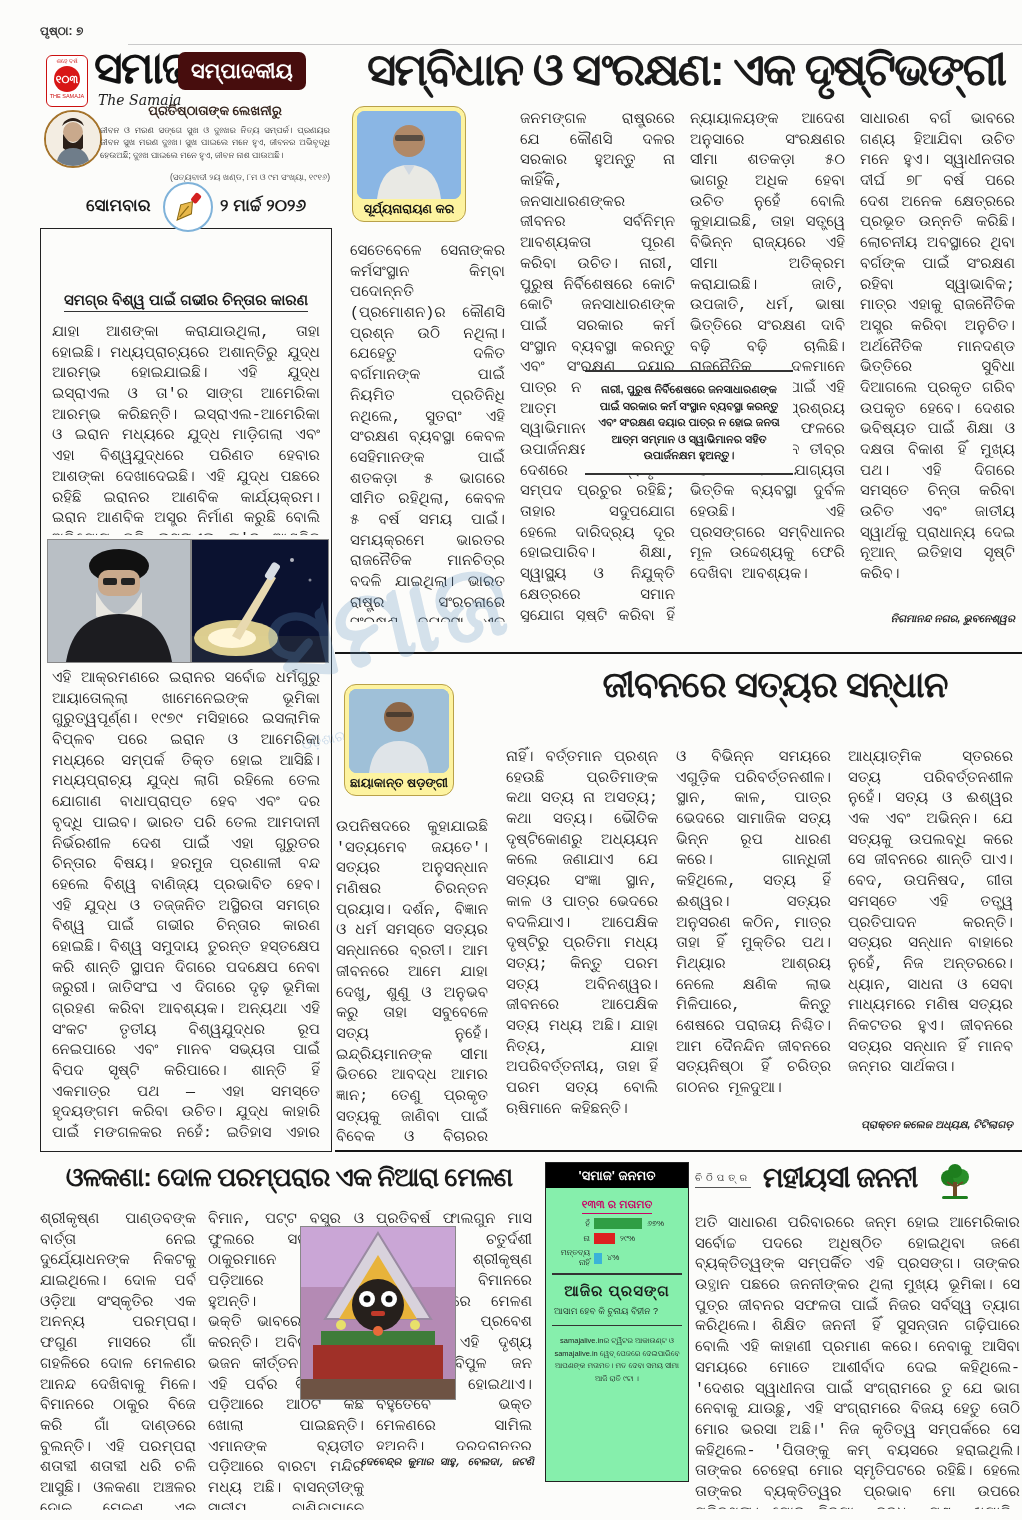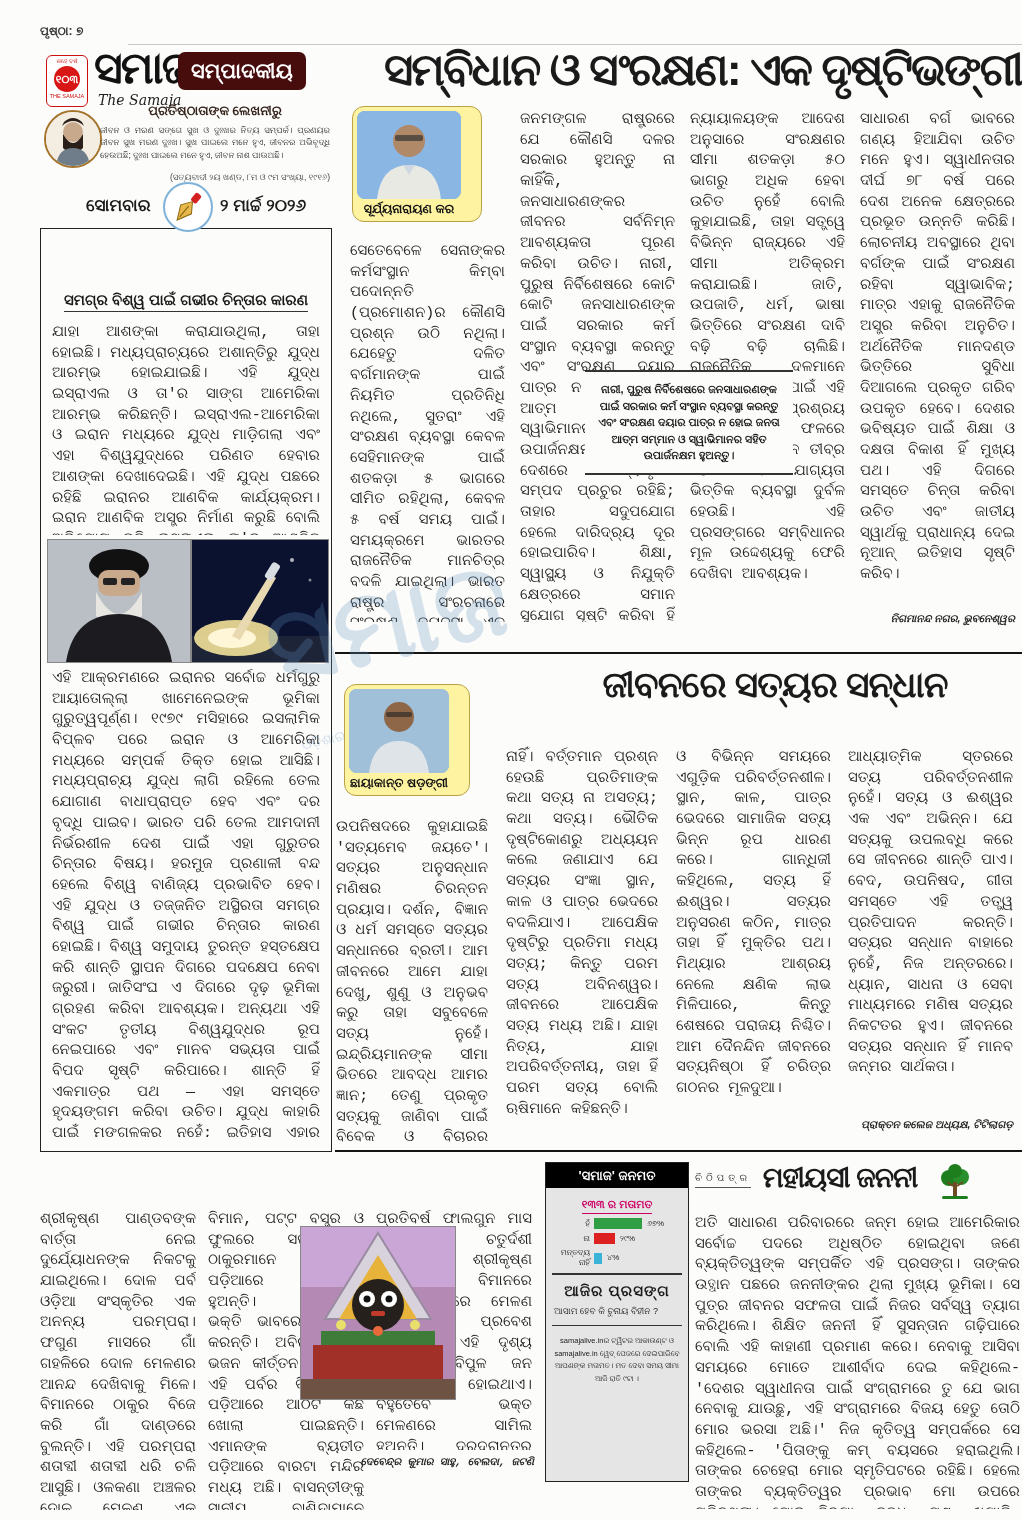--- a/index.html
+++ b/index.html
@@ -29,28 +29,28 @@
   
   .edbox{border:1.5px solid #222;background:#fcfcfa;}
   .ed-headline{font-size:30px;font-weight:bold;text-align:center;letter-spacing:-1px;}
   .ed-subhead-wrap{text-align:center;}
   .ed-subhead{display:inline-block;font-size:15px;font-weight:bold;border-bottom:1.5px solid #333;padding-bottom:2px;}
   .photo{border:1px solid #888;overflow:hidden;}
   
   .main-headline{font-size:45px;font-weight:bold;text-align:center;letter-spacing:-2px;line-height:1.05;}
   .h2-headline{font-size:36px;font-weight:bold;text-align:center;letter-spacing:-1px;}
   .h3-headline{font-size:26px;font-weight:bold;text-align:center;letter-spacing:-1px;}
-  .authorcard{background:#fdf3a0;border:1px solid #b9a14a;border-radius:12px;padding:4px 20px 2px 4px;}
+  .authorcard{background:#fdf3a0;border:1px solid #b9a14a;border-radius:12px;padding:4px 4px 2px 4px;}
   .authorcard .ph{border-radius:8px;background:#8ab6e4;overflow:hidden;}
   .authorcard .cap{font-size:12.5px;font-weight:bold;text-align:center;padding:3px 0 2px 0;color:#111;}
   .pullquote{background:#fcfcfa;border-top:2.5px solid #333;border-bottom:2.5px solid #333;
              font-size:11px;font-weight:bold;text-align:center;line-height:1.5;padding:9px 6px;z-index:2;}
   .byline{font-size:10.5px;font-style:italic;font-weight:bold;text-align:right;color:#222;}
   
-  .pollbox{border:1.5px solid #222;background:#e5e5e5;}
+  .pollbox{border:1.5px solid #222;background:#86efac;}
   .poll-head{background:#000;color:#fff;text-align:center;font-weight:bold;font-size:13px;line-height:25px;}
   .poll-sub-wrap{text-align:center;margin-top:6px;}
   .poll-sub{display:inline-block;color:#cc0066;font-weight:bold;font-size:11px;border-bottom:1.5px solid #cc0066;padding-bottom:2px;}
   .poll-q{font-size:8.5px;text-align:center;line-height:1.55;padding:6px 9px 2px 9px;color:#222;}
   .pollrow{display:flex;align-items:center;margin:4px 8px;}
   .plab{font-size:8px;width:36px;text-align:right;padding-right:4px;color:#222;}
   .pbar{height:11px;display:inline-block;}
   .pval{font-size:8px;padding-left:5px;color:#222;}
   .poll-div{height:1.5px;background:#333;margin:5px 6px;}
   .poll-today{font-size:15px;font-weight:bold;text-align:center;letter-spacing:1px;padding:2px 0;}
@@ -133,21 +133,21 @@
         <ellipse cx="40" cy="98" rx="24" ry="10" fill="#fff6d8"></ellipse>
         <path d="M40 96 L78 34 L84 38 L48 100 Z" fill="#e8d9b0"></path>
         <rect x="76" y="22" width="9" height="18" rx="3" fill="#d8dde4" transform="rotate(32 80 31)"></rect>
         <circle cx="100" cy="20" r="2" fill="#fff" opacity="0.7"></circle>
         <circle cx="118" cy="40" r="1.5" fill="#fff" opacity="0.5"></circle>
       </svg>
     </div>
     <div class="abs body-sm jt" style="left:11px;top:440px;width:268px;height:468px;overflow:hidden;">ଏହି ଆକ୍ରମଣରେ ଇରାନର ସର୍ବୋଚ୍ଚ ଧର୍ମଗୁରୁ ଆୟାତୋଲ୍ଲା ଖାମେନେଇଙ୍କ ଭୂମିକା ଗୁରୁତ୍ୱପୂର୍ଣ୍ଣ। ୧୯୭୯ ମସିହାରେ ଇସଲାମିକ ବିପ୍ଳବ ପରେ ଇରାନ ଓ ଆମେରିକା ମଧ୍ୟରେ ସମ୍ପର୍କ ତିକ୍ତ ହୋଇ ଆସିଛି। ମଧ୍ୟପ୍ରାଚ୍ୟ ଯୁଦ୍ଧ ଲାଗି ରହିଲେ ତେଲ ଯୋଗାଣ ବାଧାପ୍ରାପ୍ତ ହେବ ଏବଂ ଦର ବୃଦ୍ଧି ପାଇବ। ଭାରତ ପରି ତେଲ ଆମଦାନୀ ନିର୍ଭରଶୀଳ ଦେଶ ପାଇଁ ଏହା ଗୁରୁତର ଚିନ୍ତାର ବିଷୟ। ହରମୁଜ ପ୍ରଣାଳୀ ବନ୍ଦ ହେଲେ ବିଶ୍ୱ ବାଣିଜ୍ୟ ପ୍ରଭାବିତ ହେବ। ଏହି ଯୁଦ୍ଧ ଓ ତଜ୍ଜନିତ ଅସ୍ଥିରତା ସମଗ୍ର ବିଶ୍ୱ ପାଇଁ ଗଭୀର ଚିନ୍ତାର କାରଣ ହୋଇଛି। ବିଶ୍ୱ ସମୁଦାୟ ତୁରନ୍ତ ହସ୍ତକ୍ଷେପ କରି ଶାନ୍ତି ସ୍ଥାପନ ଦିଗରେ ପଦକ୍ଷେପ ନେବା ଜରୁରୀ। ଜାତିସଂଘ ଏ ଦିଗରେ ଦୃଢ଼ ଭୂମିକା ଗ୍ରହଣ କରିବା ଆବଶ୍ୟକ। ଅନ୍ୟଥା ଏହି ସଂକଟ ତୃତୀୟ ବିଶ୍ୱଯୁଦ୍ଧର ରୂପ ନେଇପାରେ ଏବଂ ମାନବ ସଭ୍ୟତା ପାଇଁ ବିପଦ ସୃଷ୍ଟି କରିପାରେ। ଶାନ୍ତି ହିଁ ଏକମାତ୍ର ପଥ — ଏହା ସମସ୍ତେ ହୃଦୟଙ୍ଗମ କରିବା ଉଚିତ। ଯୁଦ୍ଧ କାହାରି ପାଇଁ ମଙ୍ଗଳକର ନୁହେଁ; ଇତିହାସ ଏହାର ସାକ୍ଷୀ। ଦୁଇ ବିଶ୍ୱଯୁଦ୍ଧର ଭୟାବହତା ମାନବ ଜାତି ଭୁଲି ନାହିଁ। ତେଣୁ କୂଟନୈତିକ ଆଲୋଚନା ମାଧ୍ୟମରେ ସମାଧାନ ହିଁ ଏକମାତ୍ର ବିକଳ୍ପ।</div>
   </div>
 
-  <div class="abs main-headline" style="left:350px;top:46px;width:672px;text-align:right;">ସମ୍ବିଧାନ ଓ ସଂରକ୍ଷଣ: ଏକ ଦୃଷ୍ଟିଭଙ୍ଗୀ</div>
+  <div class="abs main-headline" style="left:350px;top:46px;width:672px;">ସମ୍ବିଧାନ ଓ ସଂରକ୍ଷଣ: ଏକ ଦୃଷ୍ଟିଭଙ୍ଗୀ</div>
 
   <div class="abs authorcard" style="left:352px;top:106px;width:104px;">
     <div class="ph" style="height:88px;">
       <svg width="104" height="88" viewBox="0 0 104 88">
         <rect width="104" height="88" fill="#8ab6e4"></rect>
         <circle cx="52" cy="30" r="16" fill="#b08968"></circle>
         <rect x="38" y="24" width="28" height="6" rx="2" fill="#333" opacity="0.7"></rect>
         <path d="M20 88 Q24 54 52 54 Q80 54 84 88 Z" fill="#e9e9e4"></path>
         <path d="M46 54 L52 64 L58 54 Z" fill="#cfd8e2"></path>
       </svg>
@@ -181,20 +181,21 @@
 
   <div class="abs col body-sm jt" style="left:336px;top:690px;width:152px;height:452px;overflow:hidden;padding-top:128px;box-sizing:border-box;">ଉପନିଷଦରେ କୁହାଯାଇଛି 'ସତ୍ୟମେବ ଜୟତେ'। ସତ୍ୟର ଅନୁସନ୍ଧାନ ମଣିଷର ଚିରନ୍ତନ ପ୍ରୟାସ। ଦର୍ଶନ, ବିଜ୍ଞାନ ଓ ଧର୍ମ ସମସ୍ତେ ସତ୍ୟର ସନ୍ଧାନରେ ବ୍ରତୀ। ଆମ ଜୀବନରେ ଆମେ ଯାହା ଦେଖୁ, ଶୁଣୁ ଓ ଅନୁଭବ କରୁ ତାହା ସବୁବେଳେ ସତ୍ୟ ନୁହେଁ। ଇନ୍ଦ୍ରିୟମାନଙ୍କ ସୀମା ଭିତରେ ଆବଦ୍ଧ ଆମର ଜ୍ଞାନ; ତେଣୁ ପ୍ରକୃତ ସତ୍ୟକୁ ଜାଣିବା ପାଇଁ ବିବେକ ଓ ବିଚାରର ଆବଶ୍ୟକତା ରହିଛି।</div>
   <div class="abs col body-sm jt" style="left:506px;top:690px;width:152px;height:452px;overflow:hidden;padding-top:58px;box-sizing:border-box;">ନାହିଁ। ବର୍ତ୍ତମାନ ପ୍ରଶ୍ନ ହେଉଛି ପ୍ରତିମାଙ୍କ କଥା ସତ୍ୟ ନା ଅସତ୍ୟ; କଥା ସତ୍ୟ। ଭୌତିକ ଦୃଷ୍ଟିକୋଣରୁ ଅଧ୍ୟୟନ କଲେ ଜଣାଯାଏ ଯେ ସତ୍ୟର ସଂଜ୍ଞା ସ୍ଥାନ, କାଳ ଓ ପାତ୍ର ଭେଦରେ ବଦଳିଯାଏ। ଆପେକ୍ଷିକ ଦୃଷ୍ଟିରୁ ପ୍ରତିମା ମଧ୍ୟ ସତ୍ୟ; କିନ୍ତୁ ପରମ ସତ୍ୟ ଅବିନଶ୍ୱର। ଜୀବନରେ ଆପେକ୍ଷିକ ସତ୍ୟ ମଧ୍ୟ ଅଛି। ଯାହା ନିତ୍ୟ, ଯାହା ଅପରିବର୍ତ୍ତନୀୟ, ତାହା ହିଁ ପରମ ସତ୍ୟ ବୋଲି ଋଷିମାନେ କହିଛନ୍ତି।</div>
   <div class="abs col body-sm jt" style="left:676px;top:690px;width:155px;height:452px;overflow:hidden;padding-top:58px;box-sizing:border-box;">ଓ ବିଭିନ୍ନ ସମୟରେ ଏଗୁଡ଼ିକ ପରିବର୍ତ୍ତନଶୀଳ। ସ୍ଥାନ, କାଳ, ପାତ୍ର ଭେଦରେ ସାମାଜିକ ସତ୍ୟ ଭିନ୍ନ ରୂପ ଧାରଣ କରେ। ଗାନ୍ଧିଜୀ କହିଥିଲେ, ସତ୍ୟ ହିଁ ଈଶ୍ୱର। ସତ୍ୟର ଅନୁସରଣ କଠିନ, ମାତ୍ର ତାହା ହିଁ ମୁକ୍ତିର ପଥ। ମିଥ୍ୟାର ଆଶ୍ରୟ ନେଲେ କ୍ଷଣିକ ଲାଭ ମିଳିପାରେ, କିନ୍ତୁ ଶେଷରେ ପରାଜୟ ନିଶ୍ଚିତ। ଆମ ଦୈନନ୍ଦିନ ଜୀବନରେ ସତ୍ୟନିଷ୍ଠା ହିଁ ଚରିତ୍ର ଗଠନର ମୂଳଦୁଆ।</div>
   <div class="abs col body-sm jt" style="left:848px;top:690px;width:165px;height:420px;overflow:hidden;padding-top:58px;box-sizing:border-box;">ଆଧ୍ୟାତ୍ମିକ ସ୍ତରରେ ସତ୍ୟ ପରିବର୍ତ୍ତନଶୀଳ ନୁହେଁ। ସତ୍ୟ ଓ ଈଶ୍ୱର ଏକ ଏବଂ ଅଭିନ୍ନ। ଯେ ସତ୍ୟକୁ ଉପଲବ୍ଧି କରେ ସେ ଜୀବନରେ ଶାନ୍ତି ପାଏ। ବେଦ, ଉପନିଷଦ, ଗୀତା ସମସ୍ତେ ଏହି ତତ୍ତ୍ୱ ପ୍ରତିପାଦନ କରନ୍ତି। ସତ୍ୟର ସନ୍ଧାନ ବାହାରେ ନୁହେଁ, ନିଜ ଅନ୍ତରରେ। ଧ୍ୟାନ, ସାଧନା ଓ ସେବା ମାଧ୍ୟମରେ ମଣିଷ ସତ୍ୟର ନିକଟତର ହୁଏ। ଜୀବନରେ ସତ୍ୟର ସନ୍ଧାନ ହିଁ ମାନବ ଜନ୍ମର ସାର୍ଥକତା।</div>
 
   <div class="abs byline" style="left:848px;top:1118px;width:165px;">ପ୍ରାକ୍ତନ କଲେଜ ଅଧ୍ୟକ୍ଷ, ଟିଟିଲାଗଡ଼</div>
 
   <div class="abs rule" style="left:335px;top:1150px;width:687px;height:2px;"></div>
 
+  <div class="abs h3-headline" style="left:40px;top:1162px;width:498px;">ଓଳକଣା: ଦୋଳ ପରମ୍ପରାର ଏକ ନିଆରା ମେଳଣ</div>
   <div class="abs col body-sm jt" style="left:40px;top:1210px;width:156px;height:300px;overflow:hidden;">ଶ୍ରୀକୃଷ୍ଣ ପାଣ୍ଡବଙ୍କ ବାର୍ତ୍ତା ନେଇ ଦୁର୍ଯ୍ୟୋଧନଙ୍କ ନିକଟକୁ ଯାଇଥିଲେ। ଦୋଳ ପର୍ବ ଓଡ଼ିଆ ସଂସ୍କୃତିର ଏକ ଅନନ୍ୟ ପରମ୍ପରା। ଫଗୁଣ ମାସରେ ଗାଁ ଗହଳିରେ ଦୋଳ ମେଳଣର ଆନନ୍ଦ ଦେଖିବାକୁ ମିଳେ। ବିମାନରେ ଠାକୁର ବିଜେ କରି ଗାଁ ଦାଣ୍ଡରେ ବୁଲନ୍ତି। ଏହି ପରମ୍ପରା ଶତାବ୍ଦୀ ଶତାବ୍ଦୀ ଧରି ଚଳି ଆସୁଛି। ଓଳକଣା ଅଞ୍ଚଳର ଦୋଳ ମେଳଣ ଏକ ନିଆରା ଆକର୍ଷଣ ସୃଷ୍ଟି କରେ।</div>
   <div class="abs col body-sm jt" style="left:208px;top:1210px;width:156px;height:300px;overflow:hidden;">ବିମାନ, ପଟ୍ଟ ବସ୍ତ୍ର ଓ ଫୁଲରେ ସଜାଯାଇଥିବା ଠାକୁରମାନେ ମେଳଣ ପଡ଼ିଆରେ ଏକତ୍ର ହୁଅନ୍ତି। ଗ୍ରାମବାସୀ ଭକ୍ତି ଭାବରେ ପୂଜାର୍ଚ୍ଚନା କରନ୍ତି। ଅବିର ଖେଳ, ଭଜନ କୀର୍ତ୍ତନ ଓ ମେଳା ଏହି ପର୍ବର ବିଶେଷତ୍ୱ। ପଡ଼ିଆରେ ଆଠଟି କିଛି ଖୋଲା ପାଇଛନ୍ତି। ଏମାନଙ୍କ ବ୍ୟତୀତ ପଡ଼ିଆରେ ବାରଟା ମନ୍ଦିର ମଧ୍ୟ ଅଛି। ବାସନ୍ତୀଙ୍କୁ ସ୍ଥାନୀୟ ବାଶିନ୍ଦାମାନେ ପାଟଦେଇ ଭାବରେ ପୂଜା କରିଛନ୍ତି।</div>
   <div class="abs col body-sm jt" style="left:376px;top:1210px;width:156px;height:240px;overflow:hidden;">ପ୍ରତିବର୍ଷ ଫାଲଗୁନ ମାସ ଶୁକ୍ଳପକ୍ଷ ଚତୁର୍ଦଶୀ ରାତିରେ ଶ୍ରୀକୃଷ୍ଣ ଭକ୍ତେଶ୍ୱର ବିମାନରେ ଦୁଇଟି ରୂପରେ ମେଳଣ ପଡ଼ିଆରେ ପ୍ରବେଶ କରିଥାନ୍ତି। ଏହି ଦୃଶ୍ୟ ଦେଖିବାକୁ ବିପୁଳ ଜନ ସମାଗମ ହୋଇଥାଏ। ବହୁତେବେ ଭକ୍ତ ମେଳଣରେ ସାମିଲ ହୁଅନ୍ତି। ଦୂରଦୂରାନ୍ତରୁ ଲୋକେ ଏହି ନିଆରା ମେଳଣ ଦେଖିବାକୁ ଆସନ୍ତି। ମେଳଣ ଶେଷରେ ଠାକୁରମାନେ ନିଜ ନିଜ ଗାଁକୁ ଫେରନ୍ତି।</div>
 
   <div class="abs photo" style="left:300px;top:1226px;width:154px;height:172px;z-index:2;">
     <svg width="154" height="172" viewBox="0 0 154 172">
       <rect width="154" height="172" fill="#b48ab4"></rect>
       <rect x="0" y="0" width="154" height="60" fill="#caa6d6"></rect>
       <path d="M77 6 L130 92 L24 92 Z" fill="#d8d2dc" stroke="#9a8aa2" stroke-width="2"></path>
       <path d="M77 28 L116 92 L38 92 Z" fill="#e8b33a"></path>

